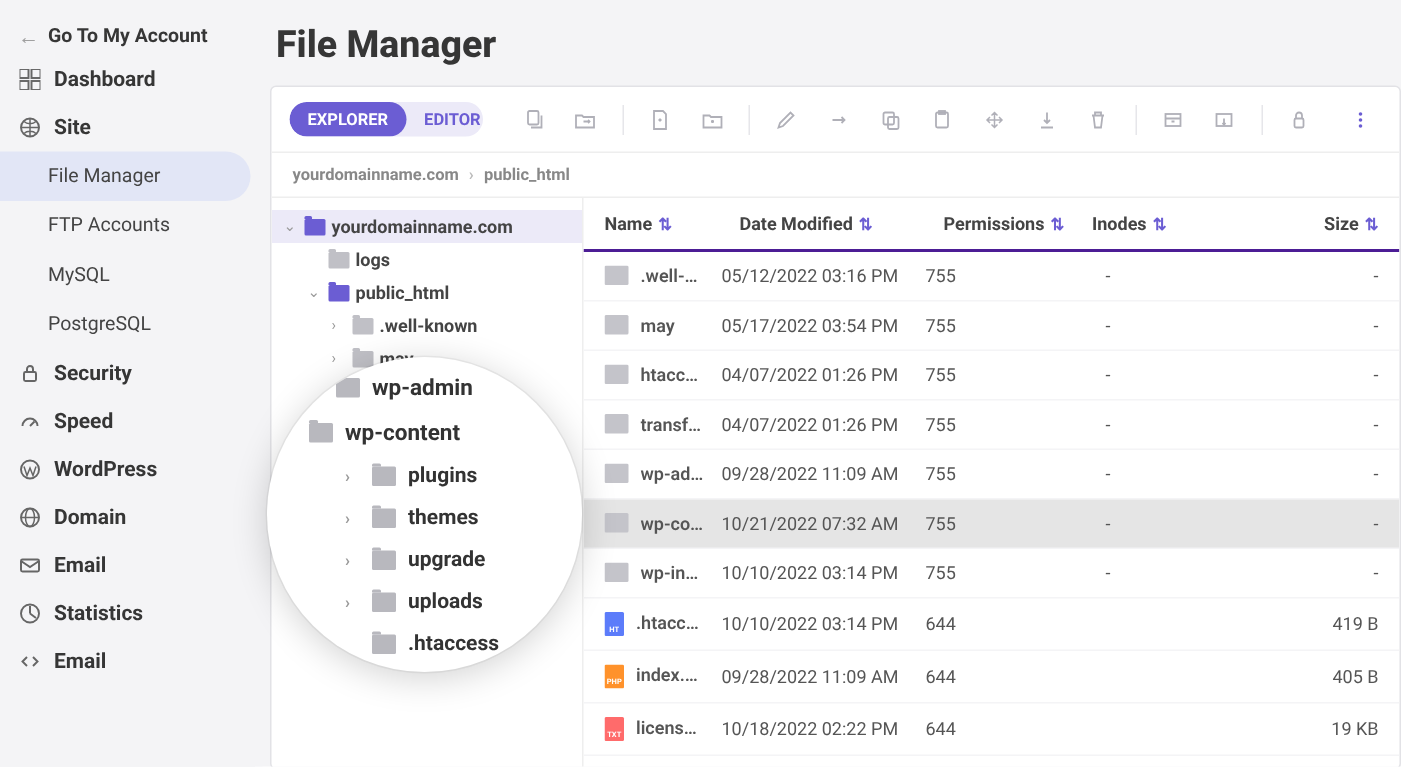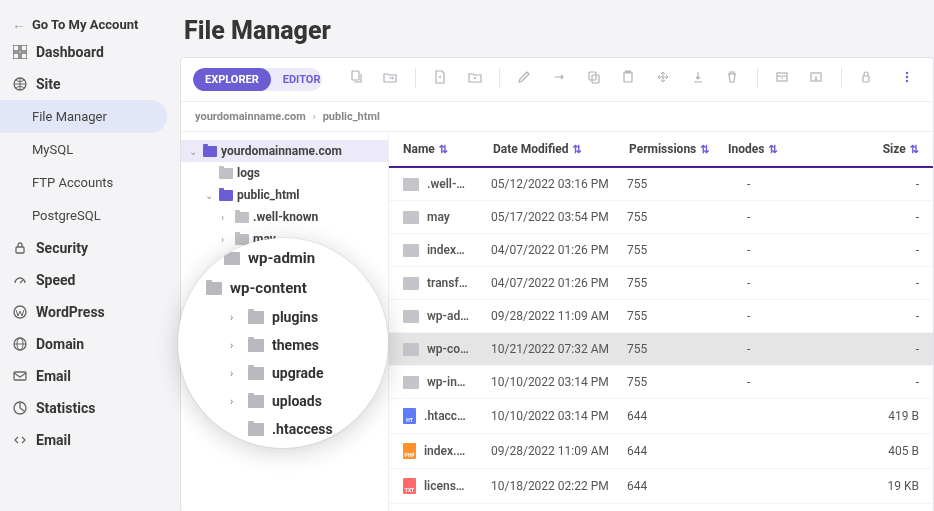--- a/index.html
+++ b/index.html
@@ -8,21 +8,21 @@
 .back-link{display:flex;align-items:center;gap:6px;padding:4px 12px;font-weight:700;font-size:13px;color:#363636;cursor:pointer}
 .back-link .arrow{color:#a0a0a0;font-size:14px}
 .nav-section{}
 .nav-head{display:flex;align-items:center;gap:8px;padding:8px 12px;font-weight:700;font-size:14px;color:#363636}
 .nav-head .icon{width:16px;display:flex;justify-content:center;color:#666}
 .nav-item{padding:9px 12px 9px 32px;font-size:13px;color:#444;cursor:pointer}
 .nav-item.active{background:#e2e6f6;border-radius:0 20px 20px 0;margin-right:8px}
 .main{position:absolute;left:180px;top:0;width:754px;height:511px}
 .page-title{font-size:25px;font-weight:800;color:#363636;padding:16px 4px 12px}
 .card{background:#fff;border:1px solid #e2e2e6;border-radius:4px;overflow:hidden}
-.toolbar{display:flex;padding:10px 12px;gap:6px;border-bottom:1px solid #eee}
+.toolbar{display:flex;align-items:center;padding:10px 12px;gap:6px;border-bottom:1px solid #eee}
 .tab-group{display:flex;background:#eceaf8;border-radius:14px;overflow:hidden}
 .tab{padding:5px 12px;font-size:11px;font-weight:700;cursor:pointer;color:#6b5dd3}
 .tab.active{background:#6b5dd3;color:#fff;border-radius:14px}
 .tb-icon{width:18px;height:18px;display:flex;align-items:center;justify-content:center;color:#b0b0b8;cursor:pointer;margin:0 6px}
 .tb-sep{width:1px;height:20px;background:#e6e6ea;margin:0 4px}
 .breadcrumb{padding:8px 14px;font-size:11px;color:#888;font-weight:700;border-bottom:1px solid #eee}
 .breadcrumb .sep{margin:0 4px;color:#bbb}
 .content{display:flex;height:380px}
 .tree{width:208px;border-right:1px solid #eee;padding:8px 0;overflow:hidden;font-size:12px}
 .tree-row{display:flex;align-items:center;padding:4px 8px;gap:4px;cursor:pointer;white-space:nowrap}
@@ -38,21 +38,21 @@
 .th{display:flex;align-items:center;gap:4px}
 .sort-icon{color:#6b5dd3;font-size:11px}
 .col-name{width:90px}
 .col-date{width:136px}
 .col-perm{width:99px}
 .col-inodes{width:110px}
 .col-size{flex:1;text-align:left;justify-content:flex-end}
 .tbody{overflow:auto;height:340px}
 .trow{display:flex;align-items:center;padding:9px 14px;font-size:12px;color:#555;border-bottom:1px solid #f4f4f6}
 .trow.highlight{background:#e5e5e5}
-.td-name{width:88px;display:flex;align-items:center;gap:8px;overflow:hidden}
+.td-name{width:78px;display:flex;align-items:flex-start;gap:8px;overflow:hidden}
 .td-name span{overflow:hidden;text-overflow:ellipsis;white-space:nowrap;font-weight:600}
 .td-date{width:136px}
 .td-perm{width:120px}
 .td-inodes{width:110px}
 .td-size{flex:1;text-align:right}
 .file-ico{width:16px;height:13px;background:#c4c4ca;border-radius:1px;flex-shrink:0;position:relative}
 .file-ico::before{content:"";position:absolute;top:-2px;left:0;width:6px;height:2px;background:inherit;border-radius:1px 1px 0 0}
 .file-ico.doc{width:13px;height:16px;background:#5c7cfa;border-radius:1px}
 .file-ico.doc::before{display:none}
 .file-ico.doc::after{position:absolute;bottom:1px;left:0;right:0;text-align:center;font-size:5px;color:#fff;font-weight:700}
@@ -93,22 +93,22 @@
     <div class="nav-head">
       <span class="icon">
         <svg width="14" height="14" viewBox="0 0 14 14">
             <circle cx="7" cy="7" r="6" fill="none" stroke="#666" stroke-width="1.3"></circle>
             <path d="M1 7h12M7 1v12M3 3c2 2 6 2 8 0M3 11c2-2 6-2 8 0" fill="none" stroke="#666" stroke-width="1"></path>
           </svg>
       </span>
       <span>Site</span>
     </div>
     <div class="nav-item active"><span>File Manager</span></div>
+    <div class="nav-item"><span>FTP Accounts</span></div>
     <div class="nav-item"><span>MySQL</span></div>
-    <div class="nav-item"><span>FTP Accounts</span></div>
     <div class="nav-item"><span>PostgreSQL</span></div>
   </div>
 
   <div class="nav-head">
     <span class="icon">
         <svg width="14" height="14" viewBox="0 0 14 14">
           <rect x="3" y="6" width="8" height="6" rx="1" fill="none" stroke="#666" stroke-width="1.3"></rect>
           <path d="M5 6V4a2 2 0 014 0v2" fill="none" stroke="#666" stroke-width="1.3"></path>
         </svg>
       </span>
@@ -377,21 +377,21 @@
                 <span>may</span>
               </div>
               <div class="td-date">05/17/2022 03:54 PM</div>
               <div class="td-perm">755</div>
               <div class="td-inodes">-</div>
               <div class="td-size">-</div>
             </div>
             <div class="trow">
               <div class="td-name">
                 <span class="file-ico"></span>
-                <span>index…</span>
+                <span>htacc…</span>
               </div>
               <div class="td-date">04/07/2022 01:26 PM</div>
               <div class="td-perm">755</div>
               <div class="td-inodes">-</div>
               <div class="td-size">-</div>
             </div>
             <div class="trow">
               <div class="td-name">
                 <span class="file-ico"></span>
                 <span>transf…</span>

